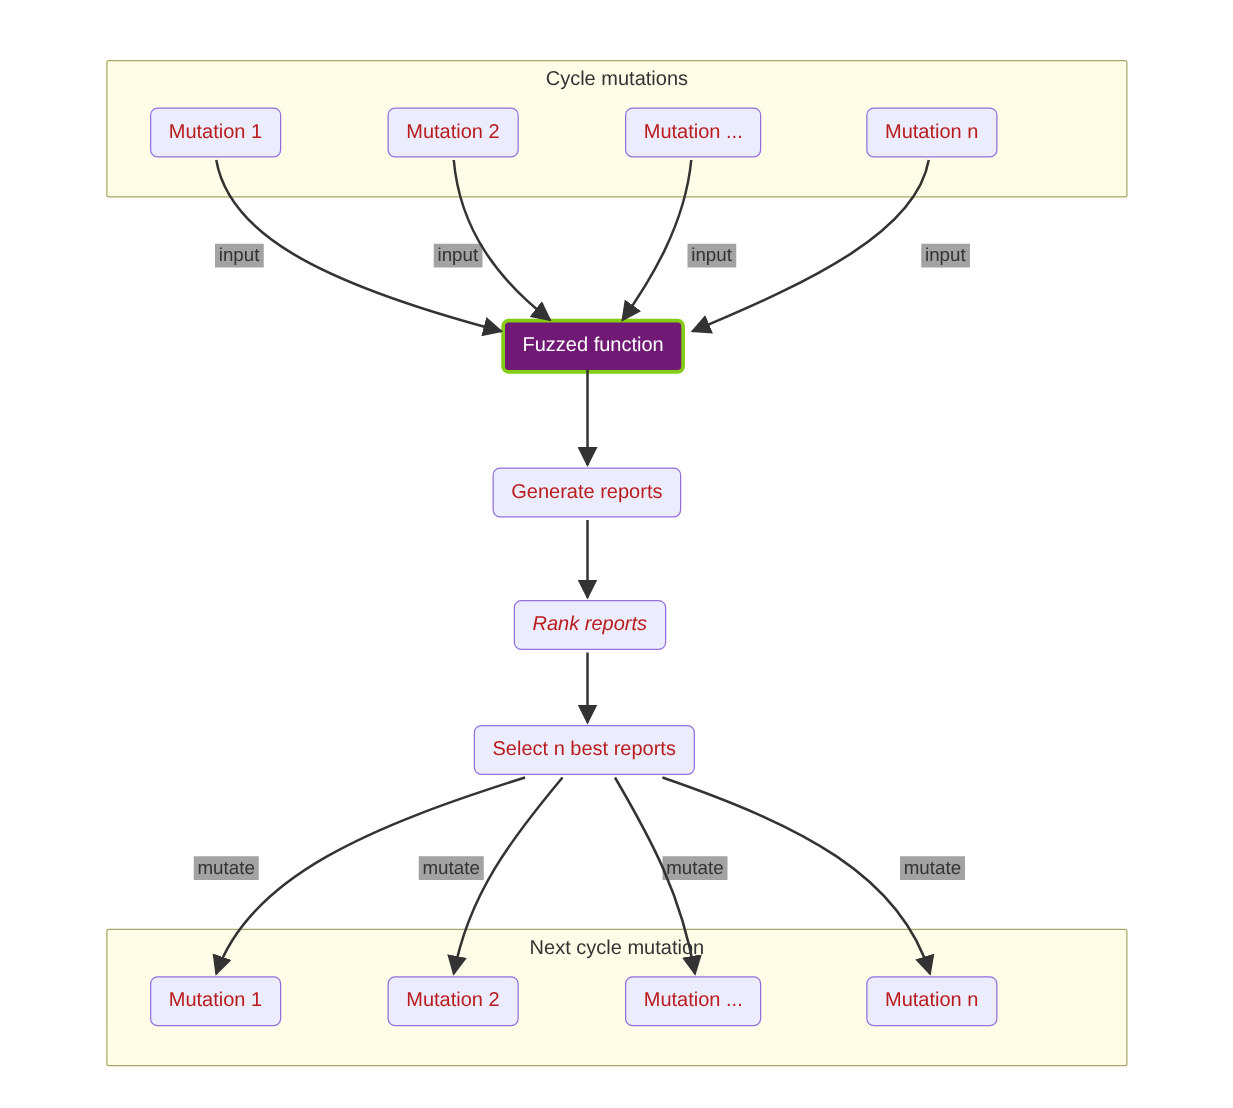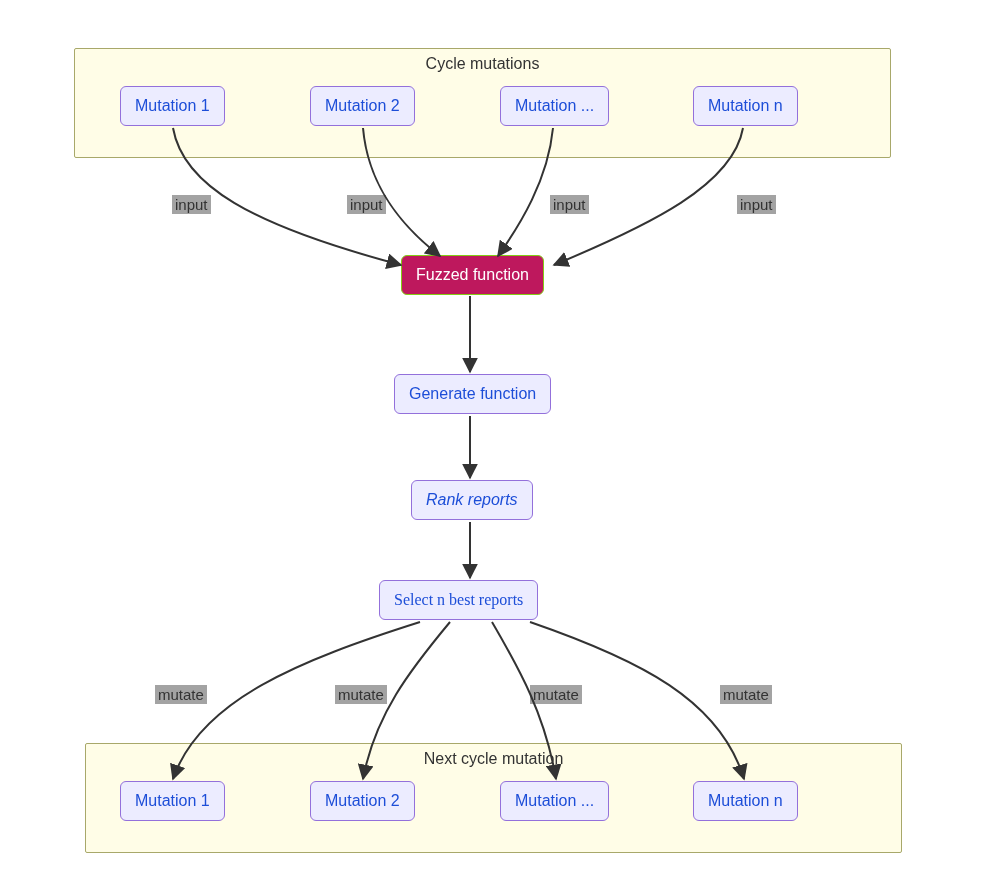--- a/index.html
+++ b/index.html
@@ -27,26 +27,26 @@
     color: #333;
   }
   .node {
     position: absolute;
     background: #ececff;
     border: 1px solid #9370db;
     border-radius: 6px;
     padding: 10px 14px;
     font-size: 16px;
     text-align: center;
-    color: #1d4ed8;
+    color: #b91c1c;
     white-space: nowrap;
   }
   .node.blue {
-    background: #be185d;
-    border: 1px solid #84cc16;
+    background: #701a75;
+    border: 3px solid #84cc16;
     color: #ffffff;
   }
   .edge-label {
     position: absolute;
     background: #a3a3a3;
     font-size: 15px;
     padding: 1px 3px;
     color: #333;
   }
   svg.arrows {
@@ -54,36 +54,36 @@
     top: 0;
     left: 0;
     width: 986px;
     height: 886px;
     pointer-events: none;
   }
 </style>
 </head>
 <body>
 
-<div class="group-box" style="left:74px; top:48px; width:817px; height:110px;">
+<div class="group-box" style="left:85px; top:48px; width:817px; height:110px;">
   <div class="group-title" style="top:6px;">Cycle mutations</div>
 </div>
 
 <div class="node" style="left:120px; top:86px;">Mutation 1</div>
 <div class="node" style="left:310px; top:86px;">Mutation 2</div>
 <div class="node" style="left:500px; top:86px;">Mutation ...</div>
 <div class="node" style="left:693px; top:86px;">Mutation n</div>
 
 <div class="node blue" style="left:401px; top:255px;">Fuzzed function</div>
 
-<div class="node" style="left:394px; top:374px;">Generate function</div>
+<div class="node" style="left:394px; top:374px;">Generate reports</div>
 
 <div class="node" style="left:411px; top:480px;font-style:italic;">Rank reports</div>
 
-<div class="node" style="left:379px; top:580px;font-family:Liberation Serif, serif;">Select n best reports</div>
+<div class="node" style="left:379px; top:580px;">Select n best reports</div>
 
 <div class="group-box" style="left:85px; top:743px; width:817px; height:110px;">
   <div class="group-title" style="top:6px;">Next cycle mutation</div>
 </div>
 
 <div class="node" style="left:120px; top:781px;">Mutation 1</div>
 <div class="node" style="left:310px; top:781px;">Mutation 2</div>
 <div class="node" style="left:500px; top:781px;">Mutation ...</div>
 <div class="node" style="left:693px; top:781px;">Mutation n</div>
 

